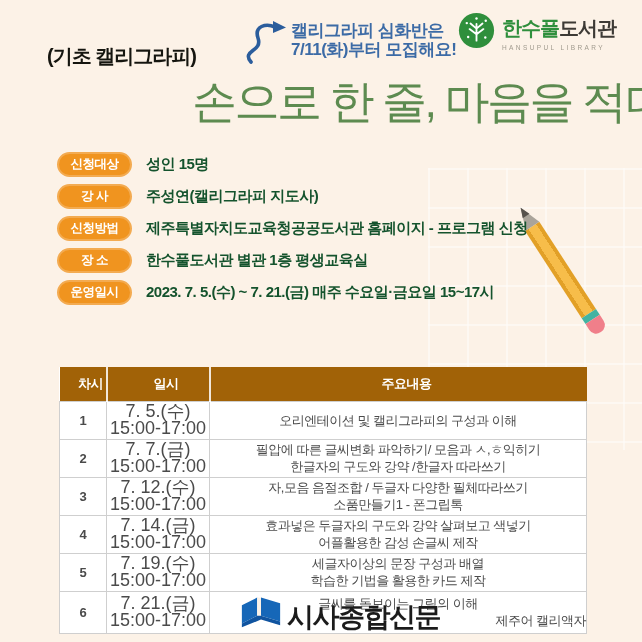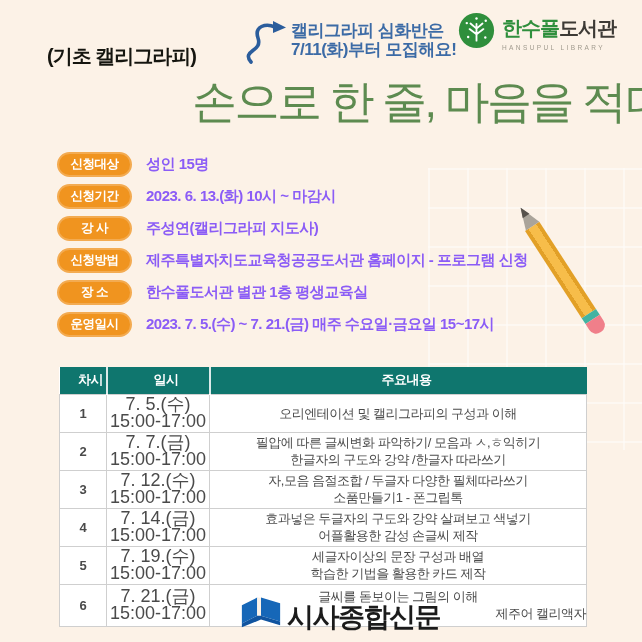--- a/index.html
+++ b/index.html
@@ -62,28 +62,28 @@
 
   
   .info-list { position:absolute; left:57px; top:144px;margin-top:8px; }
   .info-row { display:flex; align-items:center; height:25px; margin-bottom:7px; }
   .badge {
     width:75px; height:25px; flex:0 0 75px;
     background:#f0941f; border:2px solid #f3ab51; border-radius:14px;
     color:#fff; font-size:12.5px; font-weight:700;
     display:flex; align-items:center; justify-content:center; letter-spacing:-0.5px;
   }
-  .info-value { margin-left:14px; font-size:15px; font-weight:600; color:#8b5cf6; letter-spacing:-0.5px; white-space:nowrap; }
+  .info-value { margin-left:14px; font-size:15px; font-weight:600; color:#14532d; letter-spacing:-0.5px; white-space:nowrap; }
 
   
   .schedule { position:absolute; left:59px; top:367px; }
   table { border-collapse:collapse; background:#fff; table-layout:fixed; width:527px; }
   th {
-    background:#0f766e; color:#fff; font-size:13px; font-weight:700;
-    height:27px; border-right:2px solid rgba(255,255,255,.85); letter-spacing:-0.5px;padding-left:16px;
+    background:#a16207; color:#fff; font-size:13px; font-weight:700;
+    height:34px; border-right:2px solid rgba(255,255,255,.85); letter-spacing:-0.5px;padding-left:16px;
   }
   th:last-child { border-right:none; }
   td { border:1px solid #cfcfcf; text-align:center; vertical-align:middle; }
   tr.body-row { height:38px; }
   tr.body-row.last { height:42px; }
   .cell-no { font-size:13px; font-weight:600; color:#4a4a4a; }
   .cell-date div { font-size:18px; line-height:17px; font-weight:400; color:#4a4a4a; }
   .cell-content div { font-size:13px; line-height:17px; color:#4b4b4b; letter-spacing:-0.5px; }
   .content-right { text-align:right; }
 
@@ -143,24 +143,20 @@
   </div>
 
   <div class="main-title">손으로 한 줄, 마음을 적다</div>
 
   <div class="info-list">
     <div class="info-row">
       <span class="badge">신청대상</span>
       <span class="info-value">성인 15명</span>
     </div>
     <div class="info-row">
-      <span class="badge">신청기간</span>
-      <span class="info-value">2023. 6. 13.(화) 10시 ~ 마감시</span>
-    </div>
-    <div class="info-row">
       <span class="badge">강 사</span>
       <span class="info-value">주성연(캘리그라피 지도사)</span>
     </div>
     <div class="info-row">
       <span class="badge">신청방법</span>
       <span class="info-value">제주특별자치도교육청공공도서관 홈페이지 - 프로그램 신청</span>
     </div>
     <div class="info-row">
       <span class="badge">장 소</span>
       <span class="info-value">한수풀도서관 별관 1층 평생교육실</span>

